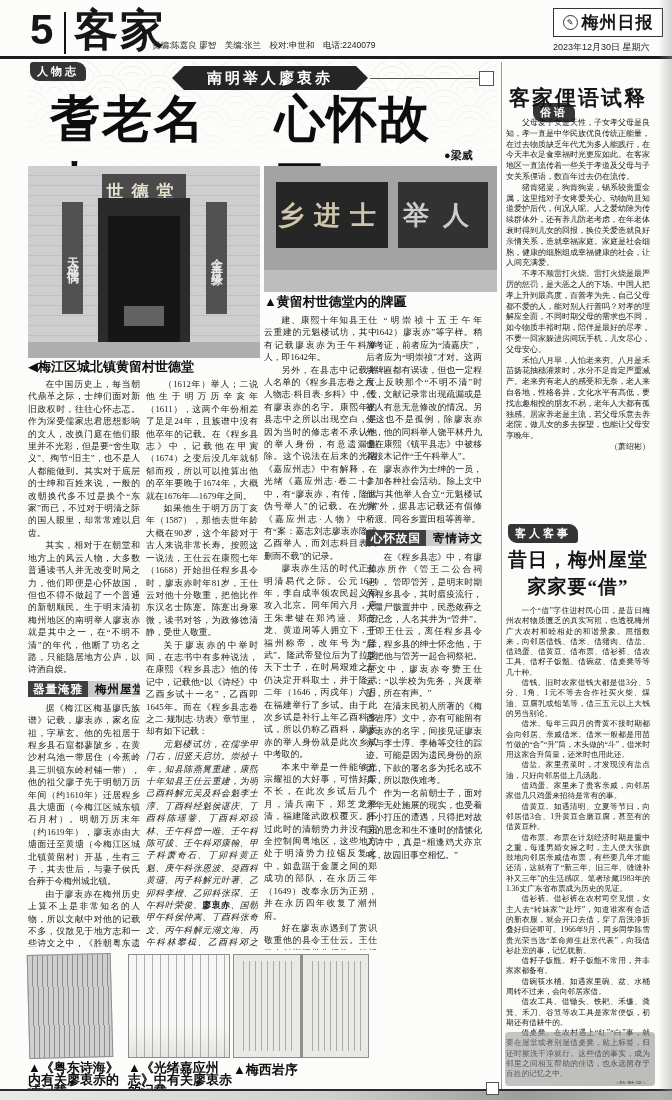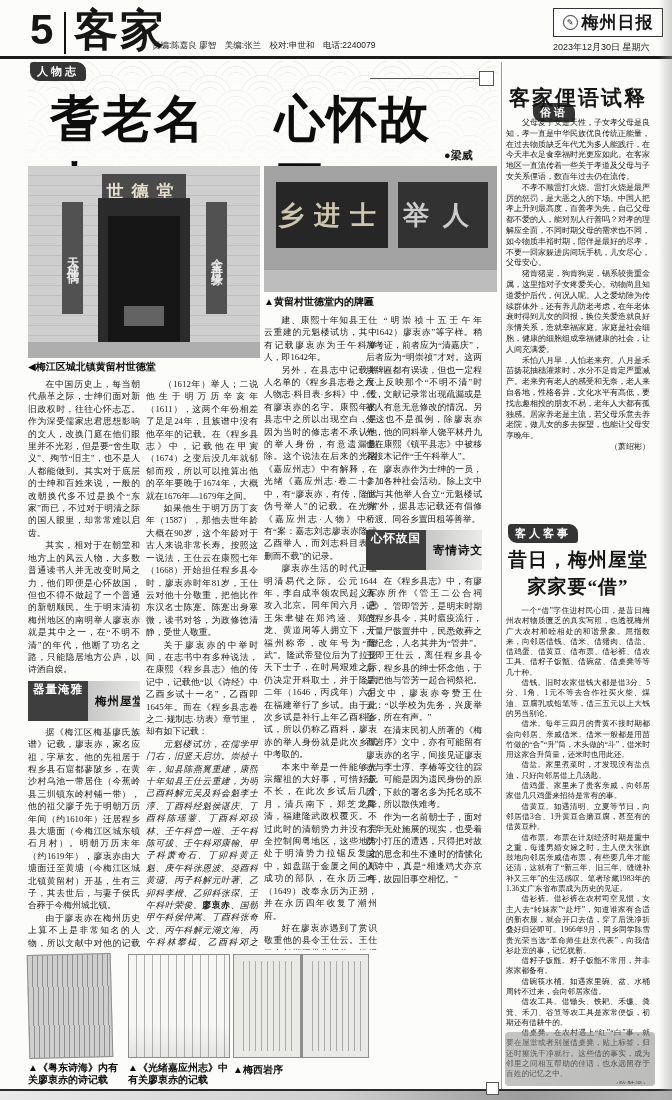--- a/index.html
+++ b/index.html
@@ -63,36 +63,36 @@
   .p1-table{position:absolute;left:16px;bottom:18px;width:40px;height:20px;background:#636363;}
   .couplet{position:absolute;top:36px;width:21px;height:112px;background:#515151;color:#e8e8e8;
            writing-mode:vertical-rl;font-size:12px;letter-spacing:5px;display:flex;align-items:center;justify-content:center;font-weight:bold;}
   .couplet.left{left:34px;} .couplet.right{left:178px;}
   .photo2{position:absolute;left:264px;top:166px;width:233px;height:126px;background:#a3a3a3;overflow:hidden;}
   .p2-beam{position:absolute;left:0;bottom:0;width:100%;height:22px;background:#bdbdbd;}
   .p2-plaque{position:absolute;top:16px;height:66px;display:flex;align-items:center;justify-content:center;
              font-weight:bold;}
   .p2-left{left:12px;width:112px;background:#262626;color:#cfc7ad;font-size:26px;letter-spacing:10px;}
   .p2-right{left:134px;width:90px;background:#323232;color:#cccccc;font-size:26px;letter-spacing:14px;}
-  .caption{position:absolute;font-size:10px;font-weight:bold;line-height:11.5px;color:#0e0e0e;
+  .caption{position:absolute;font-size:13px;font-weight:bold;line-height:11.5px;color:#0e0e0e;
            font-family:"Liberation Sans","DejaVu Sans",sans-serif;}
   
   .col{position:absolute;overflow:hidden;font-size:8.8px;line-height:12.4px;text-align:justify;color:#191919;}
   .col1{left:28px;top:378px;width:112px;height:572px;}
   .col2{left:146px;top:378px;width:112px;height:572px;}
   .col3{left:264px;top:314px;width:113px;height:636px;}
   .col4{left:366px;top:314px;width:116px;height:770px;}
   .para{margin:0;text-indent:2em;}
   .para.kai{font-style:italic;color:#202020;}
   .kai-name{font-weight:bold;font-style:normal;}
   .para.sign{text-align:right;text-indent:0;}
   .subhead{display:flex;margin:5px 0;font-size:11.5px;font-weight:bold;line-height:16px;
            font-family:"Liberation Sans","DejaVu Sans",sans-serif;white-space:nowrap;}
   .sub-tag{background:#3e3e3e;color:#fff;padding:0 5px;letter-spacing:1px;}
-  .sub-rest{background:linear-gradient(90deg,#c7c7c7,#f0f0ee);padding:12px 7px;letter-spacing:1px;color:#101010;}
+  .sub-rest{background:linear-gradient(90deg,#c7c7c7,#f0f0ee);padding:0 7px;letter-spacing:1px;color:#101010;}
   
   .bimg{position:absolute;top:954px;height:102px;border:1px solid #8d8d8d;overflow:hidden;}
   .bimg-a{left:28px;width:82px;background:#cfcfcf;transform:rotate(-1.5deg);
      background-image:repeating-linear-gradient(90deg,#cfcfcf 0 4px,#8f8f8f 4px 5px);}
   .bimg-b{left:128px;width:100px;background:#f3f3f1;
      background-image:repeating-linear-gradient(90deg,rgba(120,120,120,0) 0 7px,rgba(120,120,120,.55) 7px 8px),
                       linear-gradient(180deg,#f6f6f4 70%,#e4e4e0);}
   .bimg-c{left:233px;width:134px;background:#e9e9e5;display:flex;}
   .bimg-c .pg{flex:1;background-image:repeating-linear-gradient(90deg,rgba(110,110,110,0) 0 5px,rgba(110,110,110,.5) 5px 6px);margin:6px 4px;}
   .bimg-c .spine{width:3px;background:#8f8f8f;}
@@ -121,20 +121,21 @@
   <div class="staff">责编:陈嘉良 廖智　美编:张兰　校对:申世和　电话:2240079</div>
   <div class="masthead">
     <span class="mh-icon">✎</span>
     <span class="mh-text">梅州日报</span>
   </div>
   <div class="date">2023年12月30日 星期六</div>
   <div class="header-rule"></div>
 
   <div class="clouds"></div>
   <div class="badge badge-renwu">人物志</div>
+  <div class="kicker">南明举人廖衷赤</div>
   <div class="deco-hline"></div>
   <div class="deco-square"></div>
 
   <div class="headline">
     <span>耆老名士</span>
     <span>心怀故国</span>
   </div>
   <div class="byline">●梁威</div>
 
   <div class="photo1">
@@ -203,22 +204,22 @@
   <div class="caption" style="left:28px;top:1062px;width:96px;">▲《粤东诗海》内有关廖衷赤的诗记载</div>
   <div class="caption" style="left:128px;top:1062px;width:104px;">▲《光绪嘉应州志》中有关廖衷赤的记载</div>
   <div class="caption" style="left:233px;top:1064px;width:100px;">▲梅西岩序</div>
 
   <div class="divider-v"></div>
 
   <div class="badge badge-suyu">俗语</div>
   <div class="rail-title1">客家俚语试释</div>
   <div class="rail-body rail-body1">
       <p class="para">父母爱子女是天性，子女孝父母是良知，孝一直是中华民族优良传统正能量，在过去物质缺乏年代尤为多人能践行，在今天丰衣足食幸福时光更应如此。在客家地区一直流传着一些关于孝道及父母与子女关系俚语，数百年过去仍在流传。</p>
+      <p class="para">猪肯猪粜，狗肯狗粜，锡系较贵重金属，这里指对子女疼爱关心。动物尚且知道爱护后代，何况人呢。人之爱幼除为传续群体外，还有养儿防老考虑，在年老体衰时得到儿女的回报，换位关爱造就良好亲情关系，造就幸福家庭。家庭是社会细胞，健康的细胞组成幸福健康的社会，让人间充满爱。</p>
       <p class="para">不孝不顺雷打火烧。雷打火烧是最严厉的惩罚，是大恶之人的下场。中国人把孝上升到最高度，百善孝为先，自己父母都不爱的人，能对别人行善吗？对孝的理解应全面，不同时期父母的需求也不同，如今物质丰裕时期，陪伴是最好的尽孝，不要一回家躲进房间玩手机，儿女尽心，父母安心。</p>
-      <p class="para">猪肯猪粜，狗肯狗粜，锡系较贵重金属，这里指对子女疼爱关心。动物尚且知道爱护后代，何况人呢。人之爱幼除为传续群体外，还有养儿防老考虑，在年老体衰时得到儿女的回报，换位关爱造就良好亲情关系，造就幸福家庭。家庭是社会细胞，健康的细胞组成幸福健康的社会，让人间充满爱。</p>
       <p class="para">禾怕八月旱，人怕老来穷。八月是禾苗扬花抽穗灌浆时，水分不足肯定严重减产。老来穷有老人的感受和无奈，老人来自各地，性格各异，文化水平有高低，要找志趣相投的朋友不易，老年人大都有孤独感。居家养老是主流，若父母乐意去养老院，做儿女的多去探望，也能让父母安享晚年。</p>
       <p class="para sign">（萧绍彬）</p>
     </div>
 
   <div class="badge badge-keren">客人客事</div>
   <div class="rail-title2">
     <div>昔日，梅州屋堂</div>
     <div>家家要“借”</div>
   </div>
   <div class="rail-body rail-body2">

